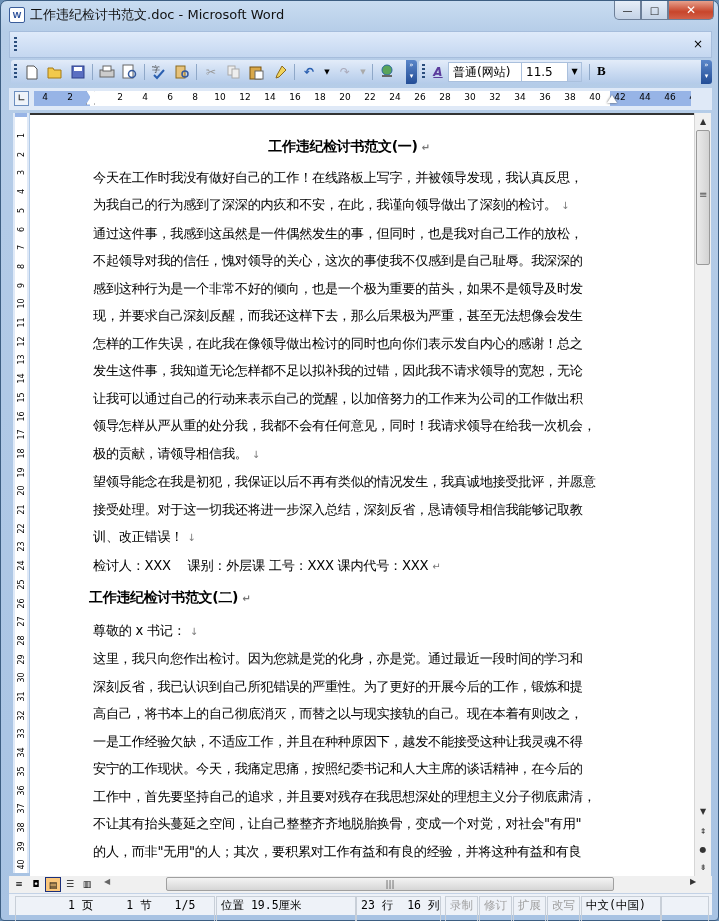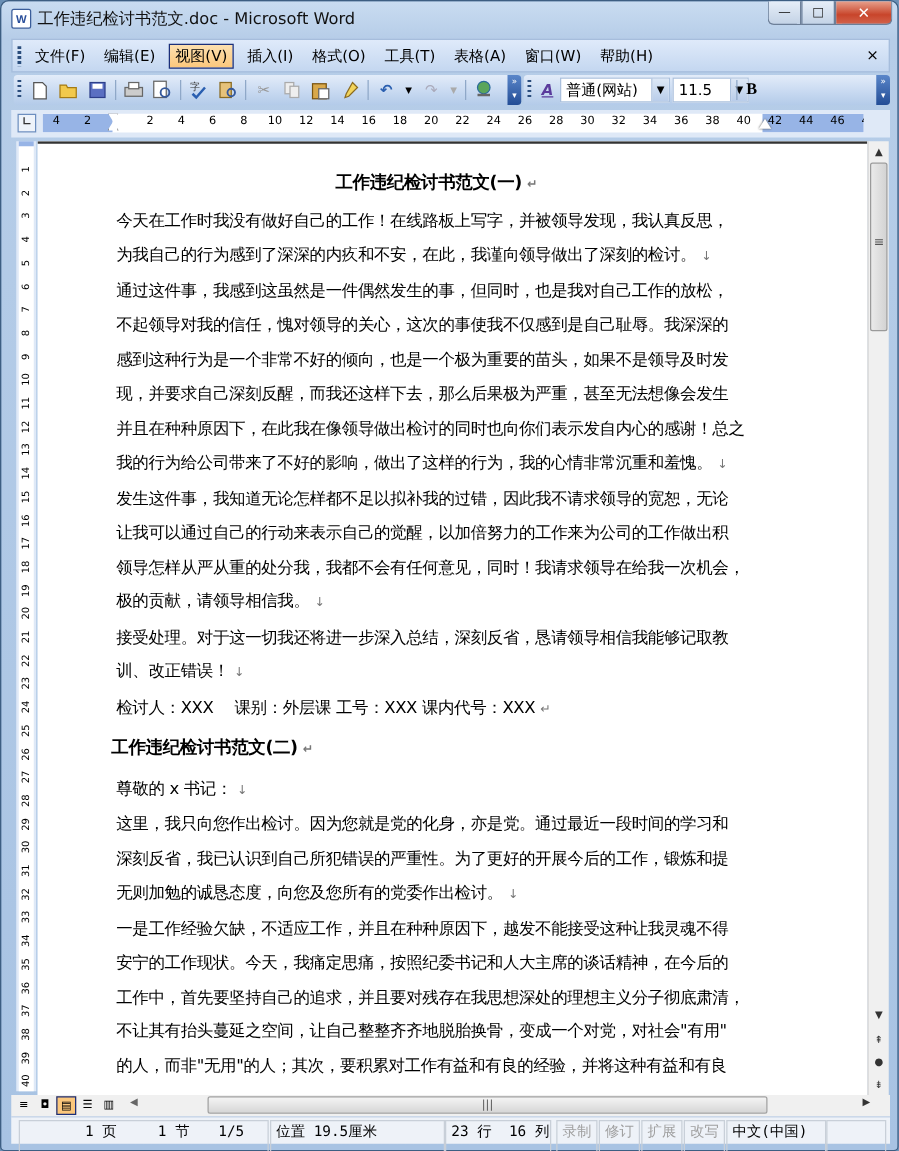--- a/index.html
+++ b/index.html
@@ -82,31 +82,20 @@
     <div class="title-text">工作违纪检讨书范文.doc - Microsoft Word</div>
     <div class="win-btns">
       <div class="win-btn">—</div>
       <div class="win-btn">□</div>
       <div class="win-btn close">✕</div>
     </div>
   </div>
 
   <div class="menubar">
     <div class="grip"></div>
-    <div class="menu-items">
-      <div class="menu-item">文件(F)</div>
-      <div class="menu-item">编辑(E)</div>
-      <div class="menu-item active">视图(V)</div>
-      <div class="menu-item">插入(I)</div>
-      <div class="menu-item">格式(O)</div>
-      <div class="menu-item">工具(T)</div>
-      <div class="menu-item">表格(A)</div>
-      <div class="menu-item">窗口(W)</div>
-      <div class="menu-item">帮助(H)</div>
-    </div>
     <div class="menu-close">×</div>
   </div>
 
   <div class="toolbar tb1">
     <div class="tb-grip"></div>
     <div class="tb-icons">
       <div class="ico">
           <svg width="12" height="15">
             <path d="M1 1h7l3 3v10H1z" fill="#fff" stroke="#555"></path>
           </svg>
@@ -183,21 +172,21 @@
     <div class="tb-chevron">»<br>▾</div>
   </div>
 
   <div class="toolbar tb2">
     <div class="tb-grip"></div>
     <div class="ico" style="position:absolute;left:10px;top:3px;color:#5a3b9c;font-style:italic;font-weight:bold;text-decoration:underline">A</div>
     <div class="combo" style="left:29px;width:88px">
       <div class="combo-text">普通(网站)</div>
       <div class="combo-btn">▼</div>
     </div>
-    <div class="combo" style="left:119px;width:61px">
+    <div class="combo" style="left:102px;width:61px">
       <div class="combo-text">11.5</div>
       <div class="combo-btn">▼</div>
     </div>
     <div class="sep" style="position:absolute;left:170px;top:4px"></div>
     <div style="position:absolute;left:178px;top:3px;font:bold 13px 'Liberation Serif',serif">B</div>
     <div class="tb-chevron">»<br>▾</div>
   </div>
 
   <div class="ruler-row">
     <div class="ruler-corner">∟</div>
@@ -288,36 +277,36 @@
     <div class="topline"></div>
     <div class="page" id="page">
       <p class="h1"><span>工作违纪检讨书范文(一)</span><span class="mark">↵</span></p>
       <div id="lines1">
           <p><span>今天在工作时我没有做好自己的工作！在线路板上写字，并被领导发现，我认真反思，</span></p>
           <p><span>为我自己的行为感到了深深的内疚和不安，在此，我谨向领导做出了深刻的检讨。</span><span class="mark">↓</span></p>
           <p><span>通过这件事，我感到这虽然是一件偶然发生的事，但同时，也是我对自己工作的放松，</span></p>
           <p><span>不起领导对我的信任，愧对领导的关心，这次的事使我不仅感到是自己耻辱。我深深的</span></p>
           <p><span>感到这种行为是一个非常不好的倾向，也是一个极为重要的苗头，如果不是领导及时发</span></p>
           <p><span>现，并要求自己深刻反醒，而我还这样下去，那么后果极为严重，甚至无法想像会发生</span></p>
-          <p><span>并且在种种原因下，在此我在像领导做出检讨的同时也向你们表示发自内心的感谢！总之</span></p>
-          <p><span>我的行为给公司带来了不好的影响，做出了这样的行为，我的心情非常沉重和羞愧。</span><span class="mark">↓</span></p>
+          <p><span>怎样的工作失误，在此我在像领导做出检讨的同时也向你们表示发自内心的感谢！总之</span></p>
           <p><span>发生这件事，我知道无论怎样都不足以拟补我的过错，因此我不请求领导的宽恕，无论</span></p>
           <p><span>让我可以通过自己的行动来表示自己的觉醒，以加倍努力的工作来为公司的工作做出积</span></p>
           <p><span>领导怎样从严从重的处分我，我都不会有任何意见，同时！我请求领导在给我一次机会，</span></p>
           <p><span>极的贡献，请领导相信我。</span><span class="mark">↓</span></p>
+          <p><span>望领导能念在我是初犯，我保证以后不再有类似的情况发生，我真诚地接受批评，并愿意</span></p>
           <p><span>接受处理。对于这一切我还将进一步深入总结，深刻反省，恳请领导相信我能够记取教</span></p>
           <p><span>训、改正错误！</span><span class="mark">↓</span></p>
           <p><span>检讨人：XXX　 课别：外层课  工号：XXX  课内代号：XXX</span><span class="mark">↵</span></p>
         </div>
       <p class="h2"><span>工作违纪检讨书范文(二)</span><span class="mark">↵</span></p>
       <div id="lines2">
           <p style="margin-bottom: 2px;"><span>尊敬的 x 书记：</span><span class="mark">↓</span></p>
           <p><span>这里，我只向您作出检讨。因为您就是党的化身，亦是党。通过最近一段时间的学习和</span></p>
           <p><span>深刻反省，我已认识到自己所犯错误的严重性。为了更好的开展今后的工作，锻炼和提</span></p>
-          <p><span>无则加勉的诚恳态度，向您及您所有的党委作出检讨。</span><span class="mark">↓</span></p>
+          <p><span>高自己，将书本上的自己彻底消灭，而替之以与现实接轨的自己。现在本着有则改之，</span></p>
           <p><span>一是工作经验欠缺，不适应工作，并且在种种原因下，越发不能接受这种让我灵魂不得</span></p>
           <p><span>安宁的工作现状。今天，我痛定思痛，按照纪委书记和人大主席的谈话精神，在今后的</span></p>
           <p><span>工作中，首先要坚持自己的追求，并且要对残存在我思想深处的理想主义分子彻底肃清，</span></p>
           <p><span>不让其有抬头蔓延之空间，让自己整整齐齐地脱胎换骨，变成一个对党，对社会"有用"</span></p>
           <p><span>的人，而非"无用"的人；其次，要积累对工作有益和有良的经验，并将这种有益和有良</span></p>
         </div>
     </div>
   </div>
 
   <div class="vscroll">

